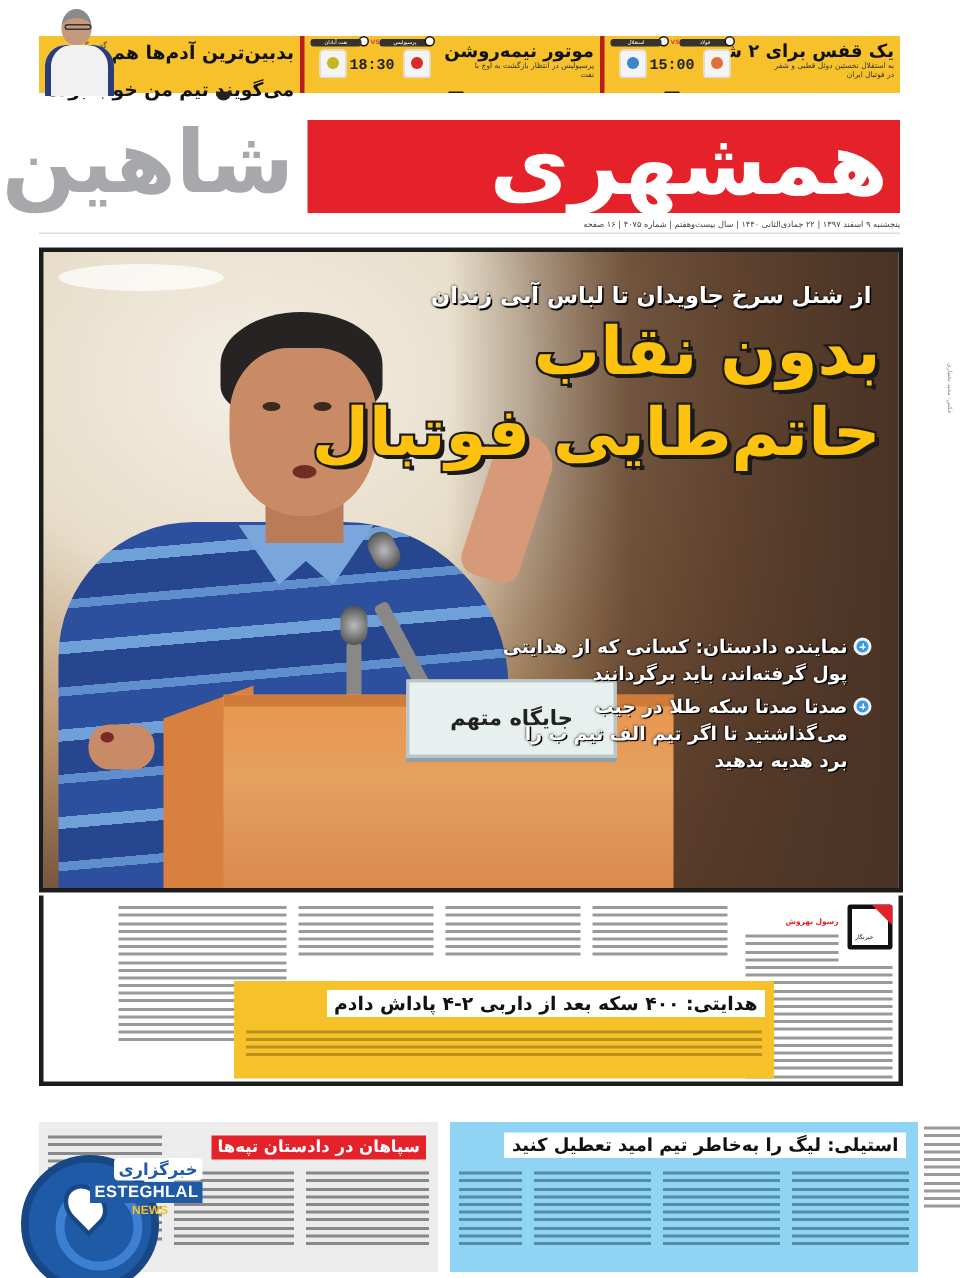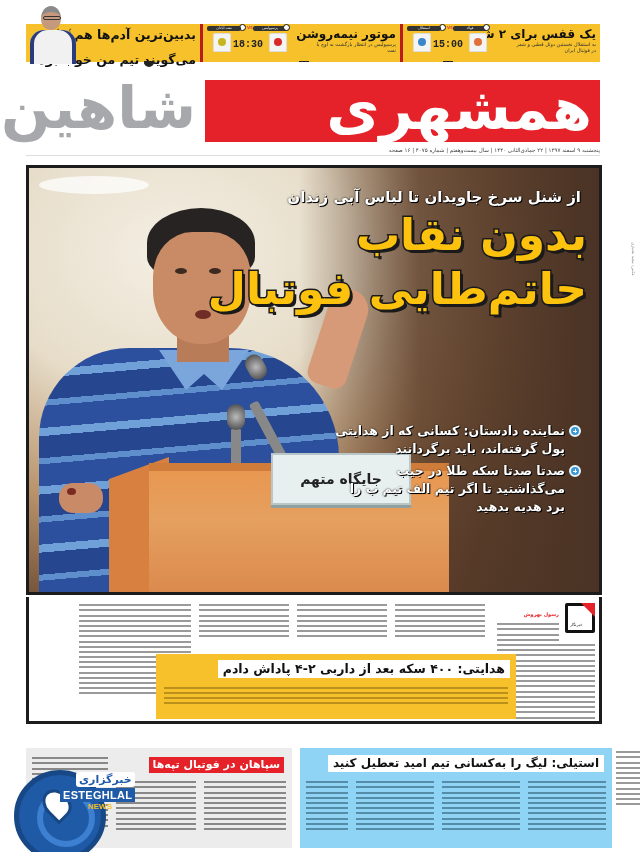--- a/index.html
+++ b/index.html
@@ -317,21 +317,21 @@
     <div class="quote-lines">
         <span></span>
         <span></span>
         <span></span>
         <span></span>
       </div>
   </div>
 </div>
 
 <div class="bottom-right">
-  <div class="sec-title-white">استیلی: لیگ را به‌کسانی تیم امید تعطیل کنید</div>
+  <div class="sec-title-white">استیلی: لیگ را به‌خاطر تیم امید تعطیل کنید</div>
   <div class="bcol" style="right:6px;">
       <span></span>
       <span></span>
       <span></span>
       <span></span>
       <span></span>
       <span></span>
       <span></span>
       <span></span>
       <span></span>
@@ -369,21 +369,21 @@
       <span></span>
       <span></span>
       <span></span>
       <span></span>
       <span></span>
       <span></span>
     </div>
 </div>
 
 <div class="bottom-left">
-  <div class="sec-title-red">سپاهان در فوتبال تپه‌ها</div>
+  <div class="sec-title-red">سپاهان در دادستان تپه‌ها</div>
   <div class="bcol" style="right:6px; width:82px;">
       <span></span>
       <span></span>
       <span></span>
       <span></span>
       <span></span>
       <span></span>
       <span></span>
       <span></span>
       <span></span>

